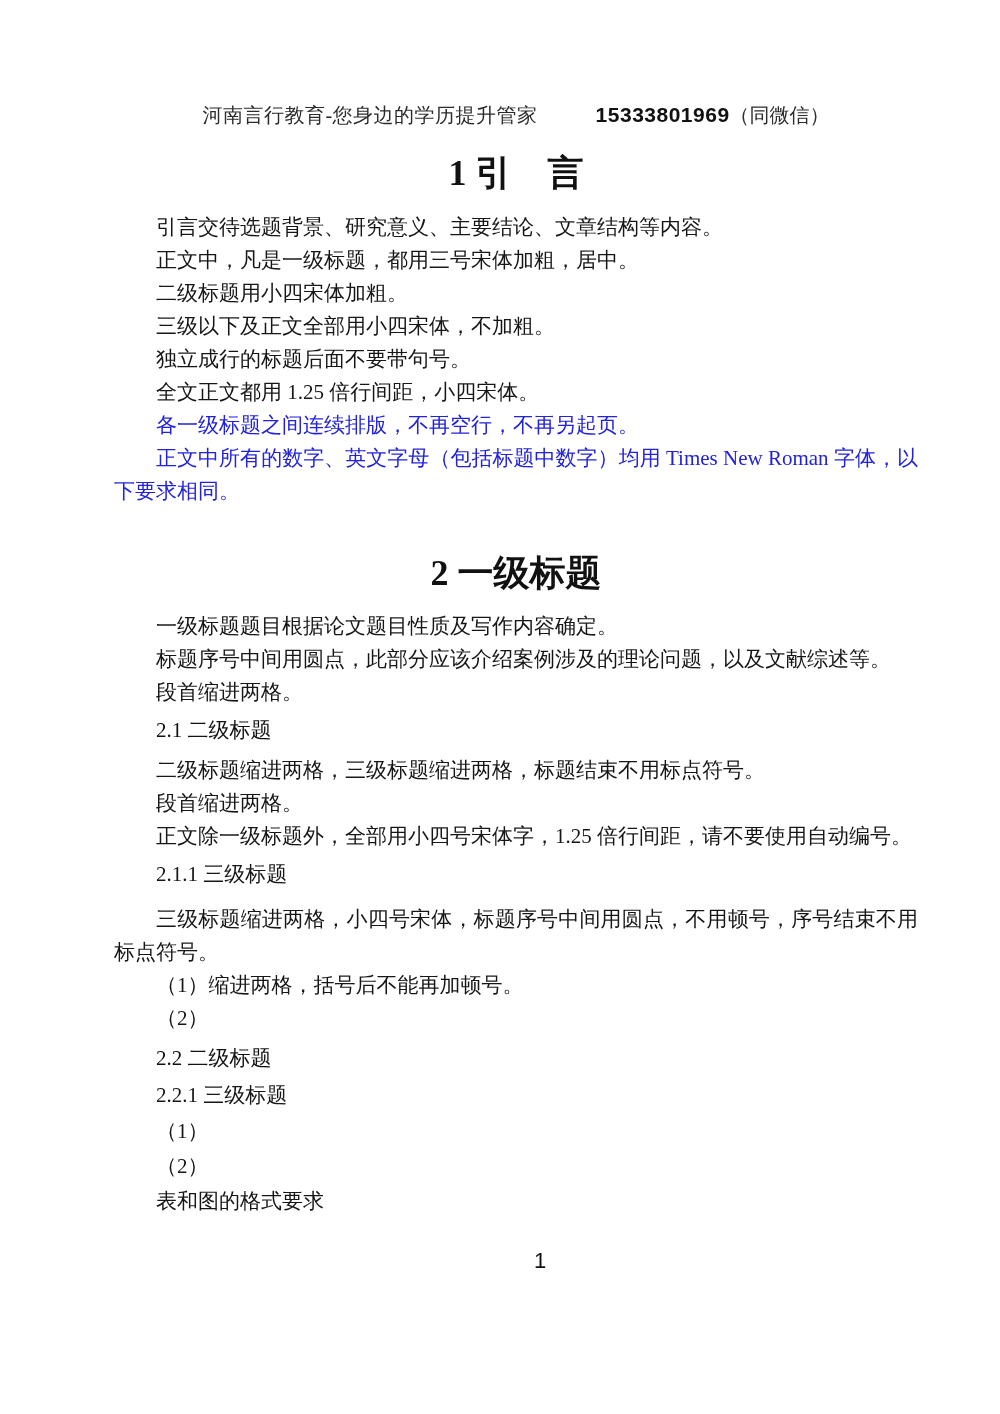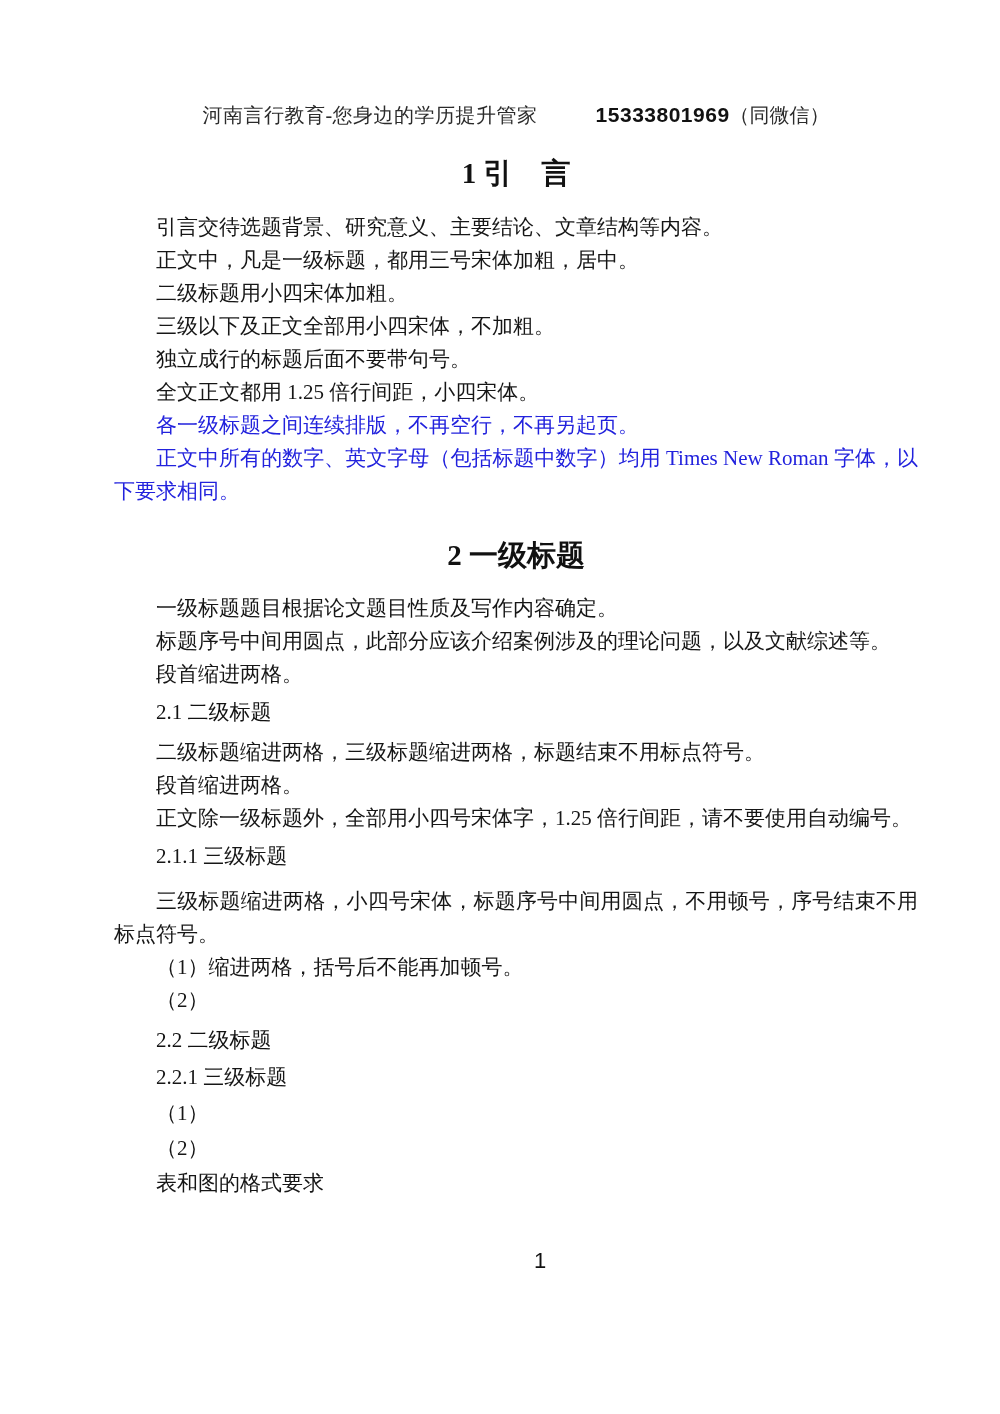--- a/index.html
+++ b/index.html
@@ -46,29 +46,29 @@
     font-weight: bold;
     font-size: 21px;
     color: #111111;
     letter-spacing: 0.5px;
   }
   .page-header .hdr-phone-suffix {
     color: #2b2b2b;
   }
   
   .h1 {
-    font-size: 29px;
+    font-size: 36px;
     font-weight: bold;
     line-height: 40px;
     text-align: center;
     margin: 26px 0 18px 0;
     color: #111111;
   }
   .h1.second {
-    margin-top: 27px;
+    margin-top: 45px;
     margin-bottom: 17px;
   }
   .h2 {
     font-size: 21px;
     font-weight: normal;
     line-height: 33px;
     margin: 5px 0 7px 0;
     text-indent: 2em;
     color: #111111;
   }

